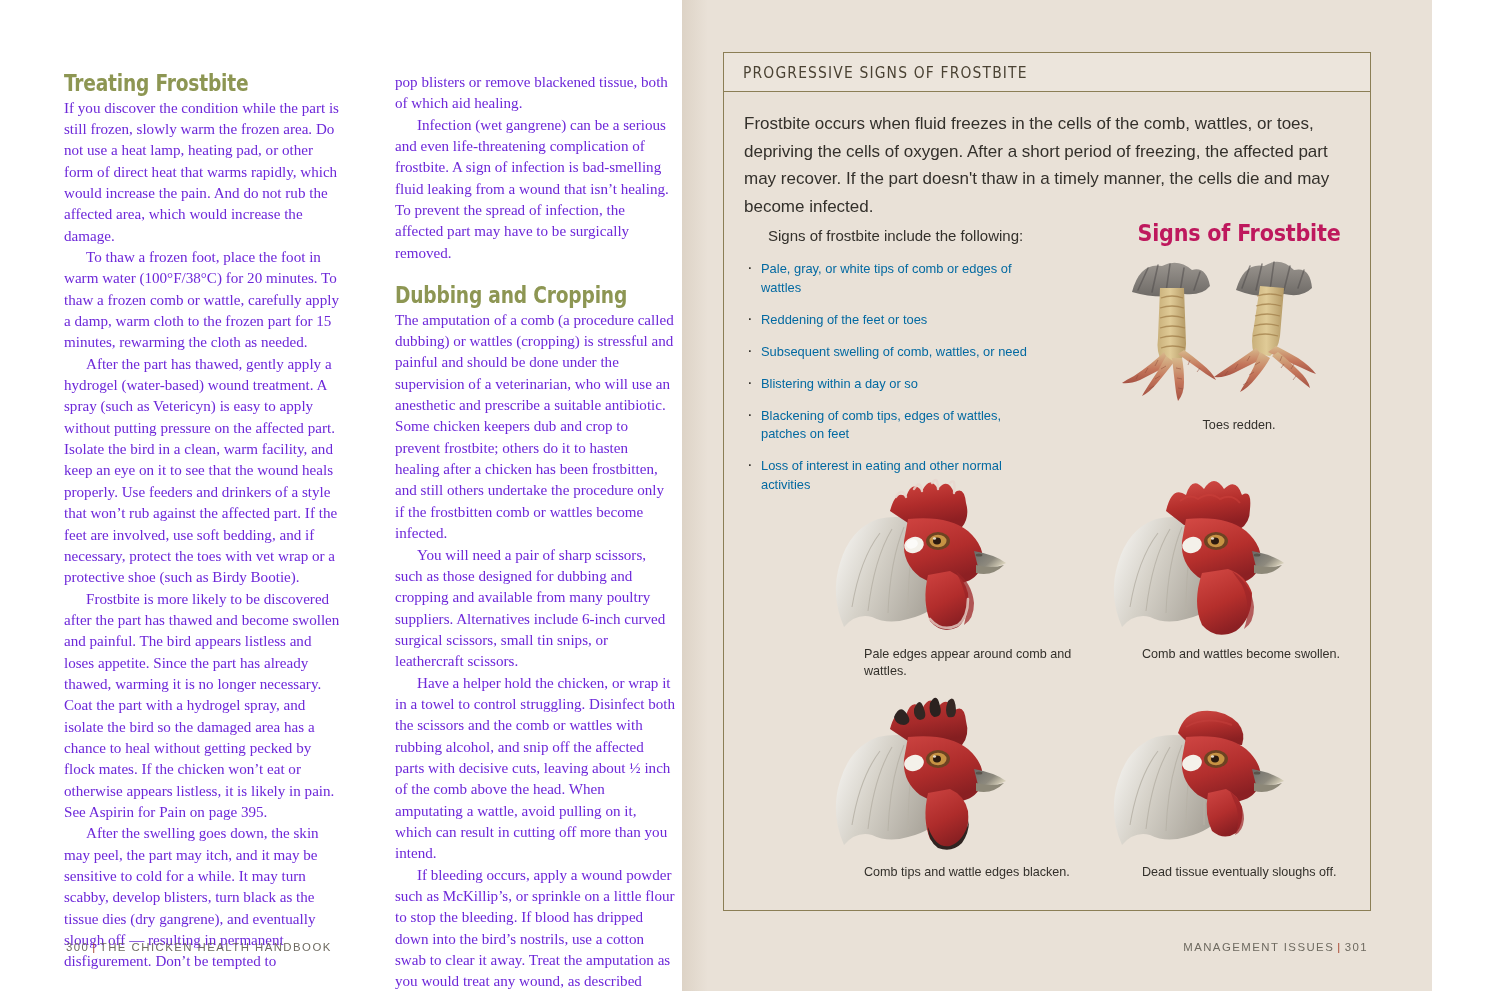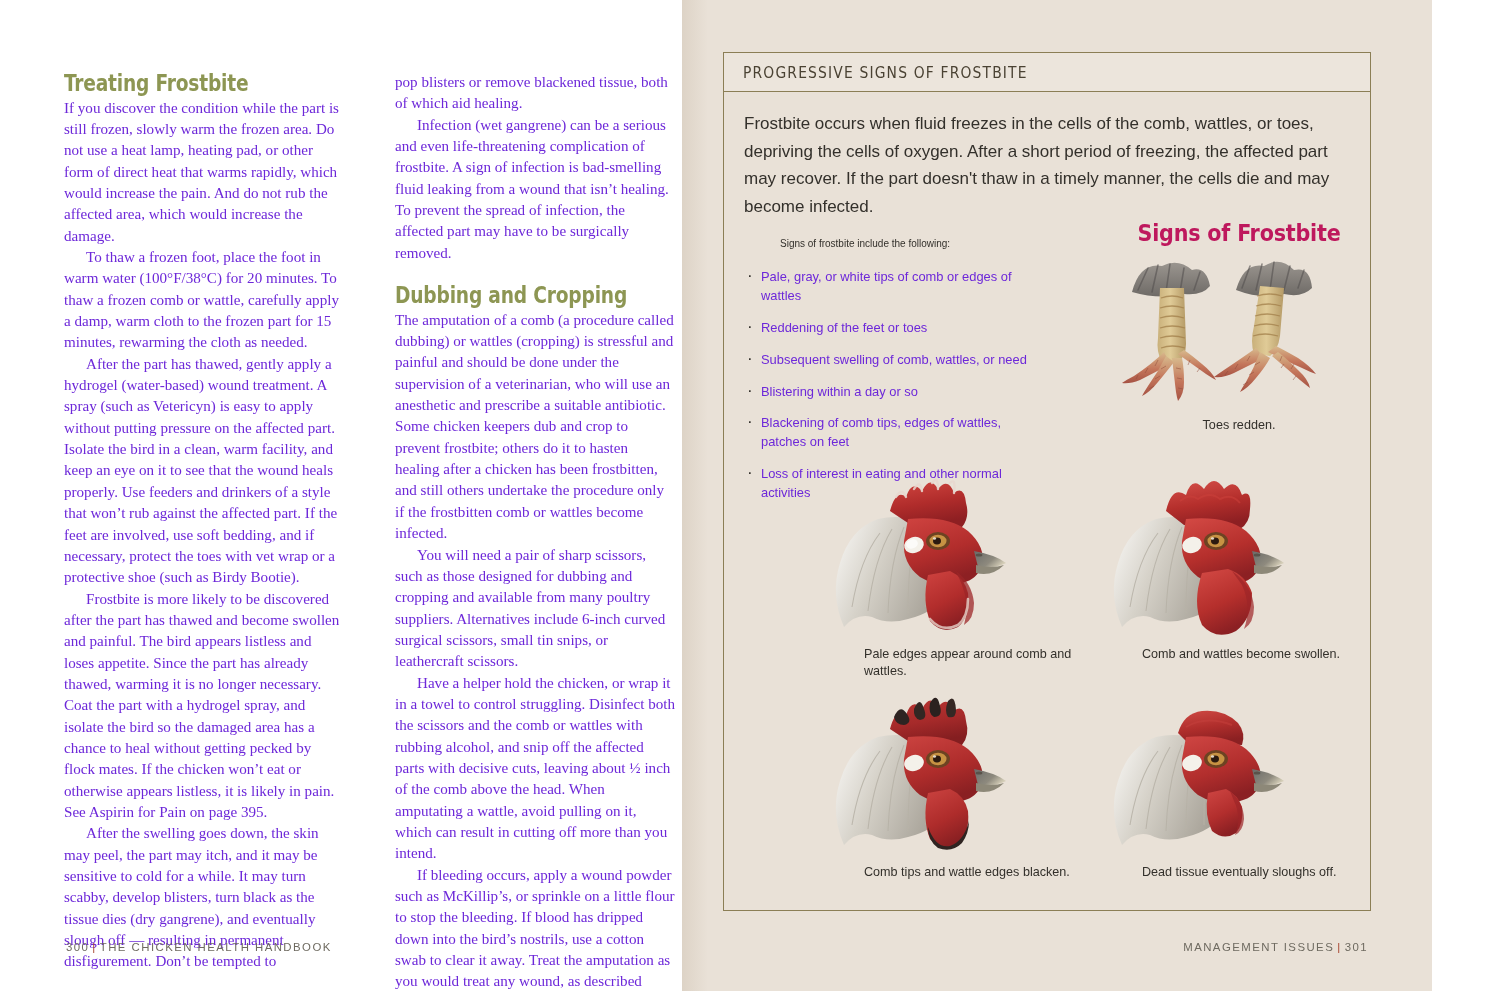--- a/index.html
+++ b/index.html
@@ -129,40 +129,40 @@
   .intro-text {
     font-family: "Liberation Sans", sans-serif;
     font-size: 17px;
     line-height: 1.62;
     color: #33302b;
     margin: 0;
     width: 600px;
   }
   .intro-sub {
     font-family: "Liberation Sans", sans-serif;
-    font-size: 10px;
+    font-size: 15px;
     line-height: 1.62;
     color: #33302b;
-    margin: 16px;
+    margin: 4px;
     text-indent: 20px;
   }
   ul.signs {
     list-style: none;
     margin: 12px 0 0 0;
     padding: 0;
     width: 290px;
   }
   ul.signs li {
     position: relative;
     padding-left: 17px;
     margin-bottom: 13px;
     font-family: "Liberation Sans", sans-serif;
     font-size: 12.9px;
     line-height: 1.46;
-    color: #6d28d9;
+    color: #0369a1;
   }
   ul.signs li:before {
     content: "\00B7";
     position: absolute;
     left: 3px;
     top: -4px;
     font-size: 17px;
     color: #33302b;
   }
   

